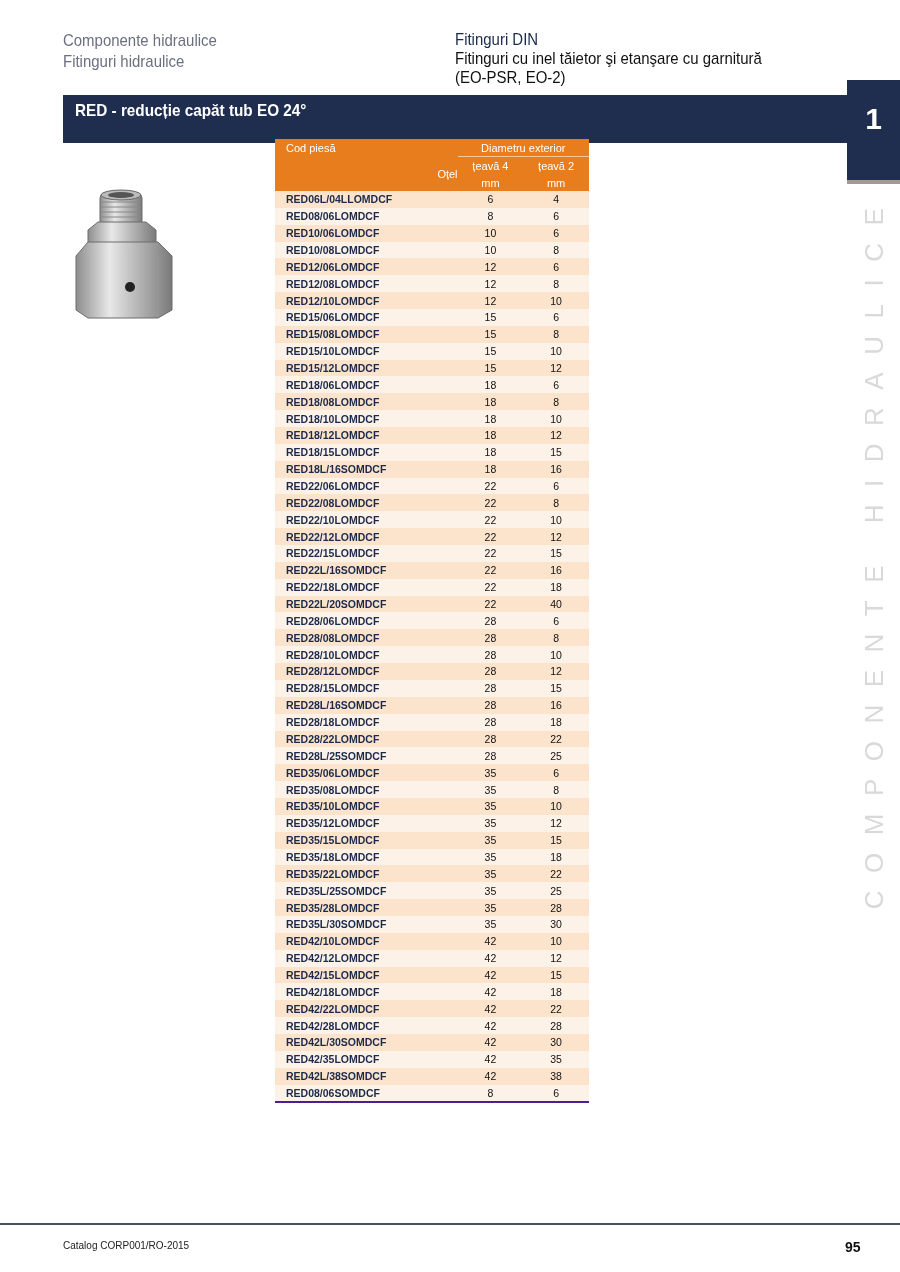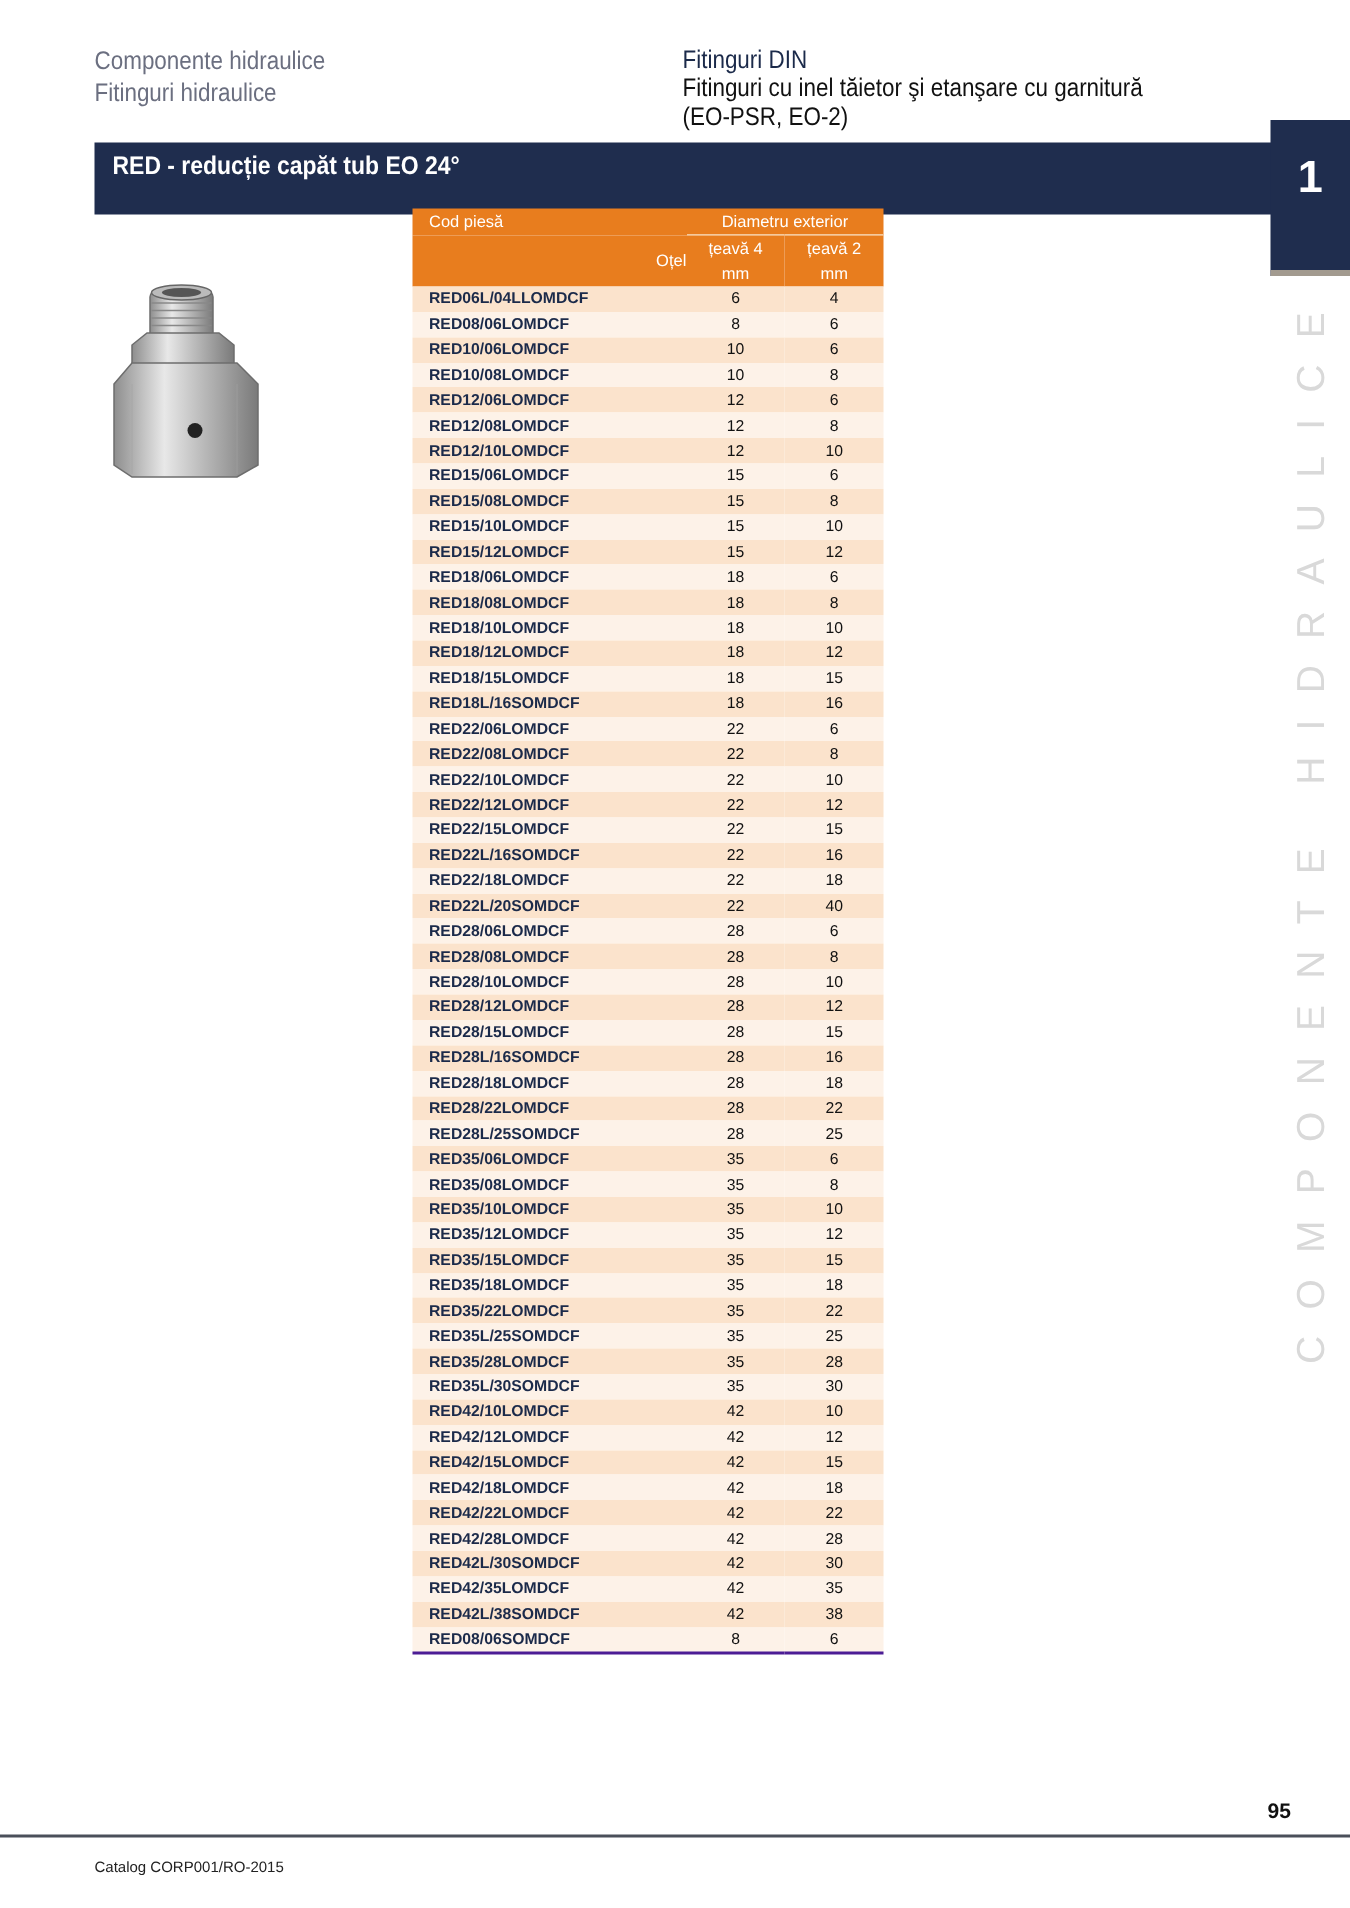--- a/index.html
+++ b/index.html
@@ -19,21 +19,21 @@
   table.t th { background:#e87d1e; color:#fff; font-weight:normal; font-size:11px; padding:0; height:17px; }
   table.t td { height:16.86px; padding:0; color:#1b2a4a; }
   table.t td.code { font-weight:bold; padding-left:11px;margin-left:16px; }
   table.t td.n { text-align:center; color:#111; }
   table.t tr.odd td { background:#fbe3cc; }
   table.t tr.even td { background:#fdf2e8; }
   table.t tbody tr:last-child td { border-bottom:2px solid #4c1d95; }
   .subline { border-bottom:1px solid #f5c99c; }
   .footer-line { position:absolute; left:0; top:1223px; width:900px; height:2px; background:#4a4f5a; }
   .footer-left { position:absolute; left:63px; top:1240px; font-size:10px; color:#222; }
-  .footer-right { position:absolute; left:845px; top:1199px; font-size:14px; color:#111; font-weight:bold; }
+  .footer-right { position:absolute; left:845px; top:1239px; font-size:14px; color:#111; font-weight:bold; }
 </style>
 </head>
 <body>
 
 <div class="hdr-left">
   <div>Componente hidraulice</div>
   <div>Fitinguri hidraulice</div>
 </div>
 <div class="hdr-right">
   <div class="t1">Fitinguri DIN</div>

